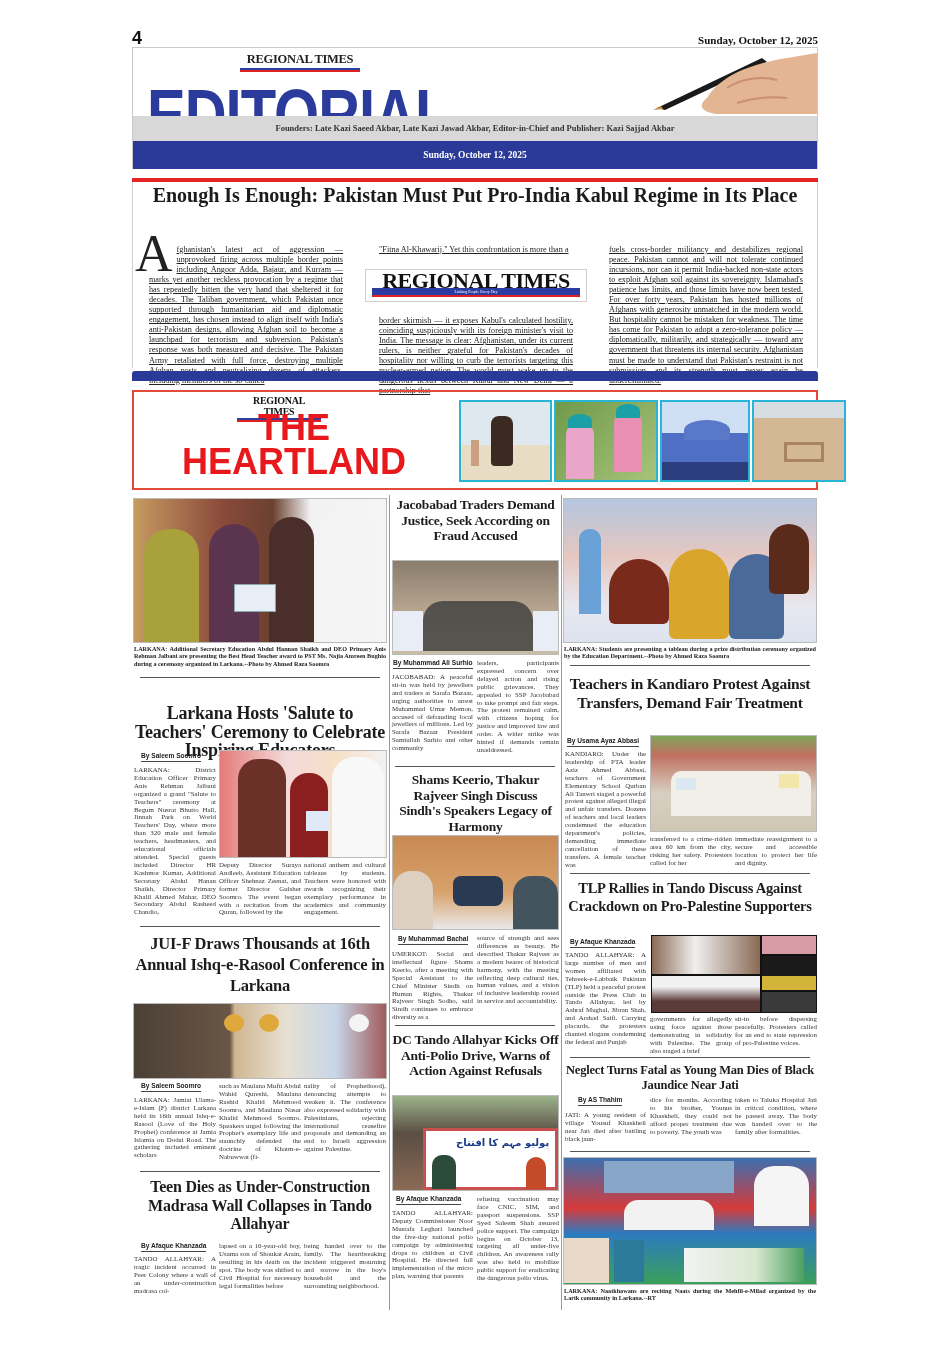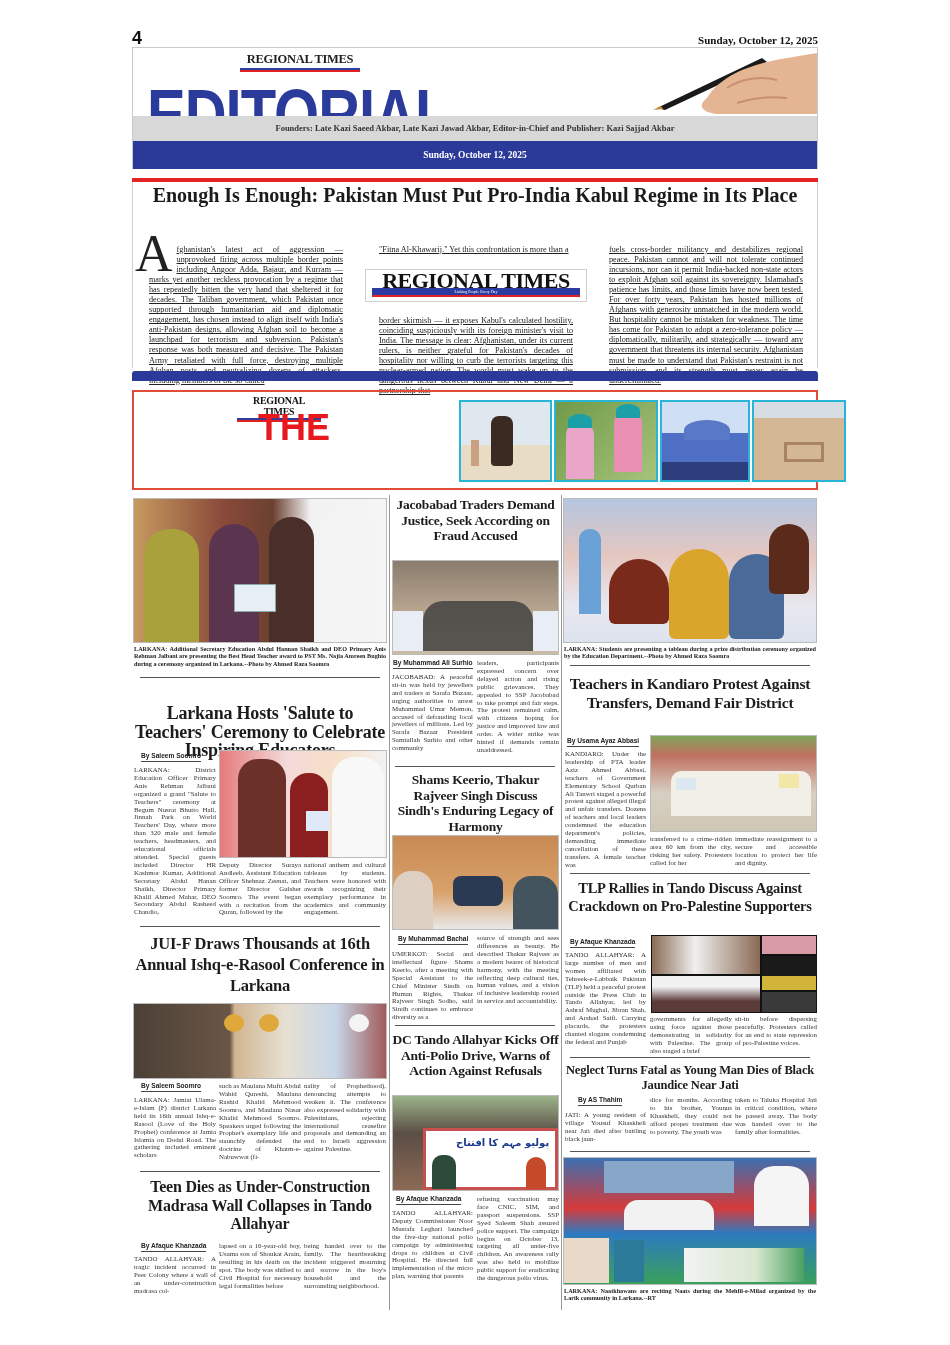--- a/index.html
+++ b/index.html
@@ -96,20 +96,21 @@
   </div>
 </div>
 <div class="ed-bottom-bar"></div>
 
 <div class="heartland">
   <div class="hl-brand">
     <span>REGIONAL TIMES</span>
     <span class="bar"></span>
   </div>
   <div class="hl-the">THE</div>
+  <div class="hl-heart">HEARTLAND</div>
   <div class="hl-photos">
     <div class="hl-photo" style="width:93px;background:linear-gradient(#dfe8ef 0 55%, #e9dcc4 55% 100%);position:relative;">
       <div style="position:absolute;left:30px;top:14px;width:22px;height:50px;background:#3a2a22;border-radius:8px 8px 4px 4px;"></div>
       <div style="position:absolute;left:10px;top:38px;width:8px;height:26px;background:#c9a080;"></div>
     </div>
     <div class="hl-photo" style="width:104px;background:linear-gradient(135deg,#6f9a4a,#a7c37a);position:relative;">
       <div style="position:absolute;left:10px;top:22px;width:28px;height:55px;background:#e9a6c9;border-radius:10px 10px 0 0;"></div>
       <div style="position:absolute;left:58px;top:10px;width:28px;height:60px;background:#e98fb3;border-radius:10px 10px 0 0;"></div>
       <div style="position:absolute;left:12px;top:12px;width:24px;height:14px;background:#1aa0a6;border-radius:50% 50% 0 0;"></div>
       <div style="position:absolute;left:60px;top:2px;width:24px;height:14px;background:#1aa0a6;border-radius:50% 50% 0 0;"></div>
@@ -171,21 +172,21 @@
 <div class="photo" style="left:392px;top:560px;width:167px;height:95px;background:linear-gradient(#8a7c6c 0%,#b5a38e 50%,#c9bda8 100%);">
   <div style="position:absolute;left:0;top:50px;width:30px;height:40px;background:#e9eef6;"></div>
   <div style="position:absolute;left:140px;top:50px;width:27px;height:40px;background:#e9eef6;"></div>
   <div style="position:absolute;left:30px;top:40px;width:110px;height:50px;background:#3c3c3c;border-radius:20px 20px 0 0;opacity:0.8;"></div>
 </div>
 <div class="byline" style="left:393px;top:659px;">By Muhammad Ali Surhio</div>
 <div class="body3" style="left:392px;top:673px;width:81px;">JACOBABAD: A peaceful sit-in was held by jewellers and traders at Sarafa Bazaar, urging authorities to arrest Muhammad Umar Memon, accused of defrauding local jewellers of millions. Led by Sarafa Bazaar President Samiullah Surhio and other community</div>
 <div class="body3" style="left:477px;top:659px;width:82px;">leaders, participants expressed concern over delayed action and rising public grievances. They appealed to SSP Jacobabad to take prompt and fair steps. The protest remained calm, with citizens hoping for justice and improved law and order. A wider strike was hinted if demands remain unaddressed.</div>
 <div class="hr" style="left:395px;top:766px;width:160px;"></div>
 
-<div class="headline" style="left:392px;top:772px;width:167px;font-size:13.5px;line-height:15.5px;">Shams Keerio, Thakur Rajveer Singh Discuss Sindh's Enduring Legacy of Harmony</div>
+<div class="headline" style="left:392px;top:772px;width:167px;font-size:13.5px;line-height:15.5px;">Shams Keerio, Thakur Rajveer Singh Discuss Sindh's Speakers Legacy of Harmony</div>
 <div class="photo" style="left:392px;top:835px;width:167px;height:95px;background:linear-gradient(#c98a55 0%,#d8a16a 60%,#e9e9e9 100%);">
   <div style="position:absolute;left:60px;top:40px;width:50px;height:30px;background:#2a3a52;border-radius:8px;"></div>
   <div style="position:absolute;left:0;top:35px;width:40px;height:60px;background:#ddd0c2;border-radius:18px 18px 0 0;"></div>
   <div style="position:absolute;left:120px;top:40px;width:45px;height:55px;background:#44545e;border-radius:18px 18px 0 0;"></div>
 </div>
 <div class="byline" style="left:398px;top:935px;">By Muhammad Bachal</div>
 <div class="body3" style="left:392px;top:950px;width:81px;">UMERKOT: Social and intellectual figure Shams Keerio, after a meeting with Special Assistant to the Chief Minister Sindh on Human Rights, Thakur Rajveer Singh Sodho, said Sindh continues to embrace diversity as a</div>
 <div class="body3" style="left:477px;top:934px;width:82px;">source of strength and sees differences as beauty. He described Thakur Rajveer as a modern bearer of historical harmony, with the meeting reflecting deep cultural ties, human values, and a vision of inclusive leadership rooted in service and accountability.</div>
 <div class="hr" style="left:395px;top:1025px;width:160px;"></div>
 
@@ -203,21 +204,21 @@
 
 <div class="photo" style="left:563px;top:498px;width:254px;height:145px;background:linear-gradient(#b5c6e0 0%,#e5c7c0 40%,#e8e8f0 75%,#dde3ee 100%);">
   <div style="position:absolute;left:15px;top:30px;width:22px;height:85px;background:#6aa2d8;border-radius:10px 10px 0 0;"></div>
   <div style="position:absolute;left:45px;top:60px;width:60px;height:65px;background:#7a2a1a;border-radius:30px 30px 6px 6px;"></div>
   <div style="position:absolute;left:105px;top:50px;width:60px;height:90px;background:#d9a52a;border-radius:30px 30px 6px 6px;"></div>
   <div style="position:absolute;left:165px;top:55px;width:55px;height:85px;background:#4a6a9a;border-radius:28px 28px 6px 6px;"></div>
   <div style="position:absolute;left:205px;top:25px;width:40px;height:70px;background:#5a2a1a;border-radius:20px 20px 6px 6px;"></div>
 </div>
 <div class="caption" style="left:564px;top:645px;width:252px;">LARKANA: Students are presenting a tableau during a prize distribution ceremony organized by the Education Department.--Photo by Ahmed Raza Soomro</div>
 <div class="hr" style="left:570px;top:665px;width:240px;"></div>
-<div class="headline" style="left:564px;top:674px;width:252px;font-size:15.5px;line-height:19px;">Teachers in Kandiaro Protest Against Transfers, Demand Fair District</div>
+<div class="headline" style="left:564px;top:674px;width:252px;font-size:15.5px;line-height:19px;">Teachers in Kandiaro Protest Against Transfers, Demand Fair Treatment</div>
 <div class="byline" style="left:567px;top:737px;">By Usama Ayaz Abbasi</div>
 <div class="body3" style="left:565px;top:750px;width:81px;">KANDIARO: Under the leadership of PTA leader Aziz Ahmed Abbasi, teachers of Government Elementary School Qurban Ali Tanwri staged a powerful protest against alleged illegal and unfair transfers. Dozens of teachers and local leaders condemned the education department's policies, demanding immediate cancellation of these transfers. A female teacher was</div>
 <div class="photo" style="left:650px;top:735px;width:167px;height:97px;background:linear-gradient(#7ea55a 0%,#c07060 20%,#d7d0c2 60%,#cfc6b4 100%);">
   <div style="position:absolute;left:20px;top:35px;width:140px;height:45px;background:#f1efe8;border-radius:10px 10px 0 0;"></div>
   <div style="position:absolute;left:25px;top:42px;width:20px;height:12px;background:#dde8f2;"></div>
   <div style="position:absolute;left:128px;top:38px;width:20px;height:14px;background:#f2e6a8;"></div>
 </div>
 <div class="body3" style="left:650px;top:835px;width:82px;">transferred to a crime-ridden area 60 km from the city, risking her safety. Protesters called for her</div>
 <div class="body3" style="left:735px;top:835px;width:82px;">immediate reassignment to a secure and accessible location to protect her life and dignity.</div>
 <div class="hr" style="left:570px;top:873px;width:240px;"></div>

